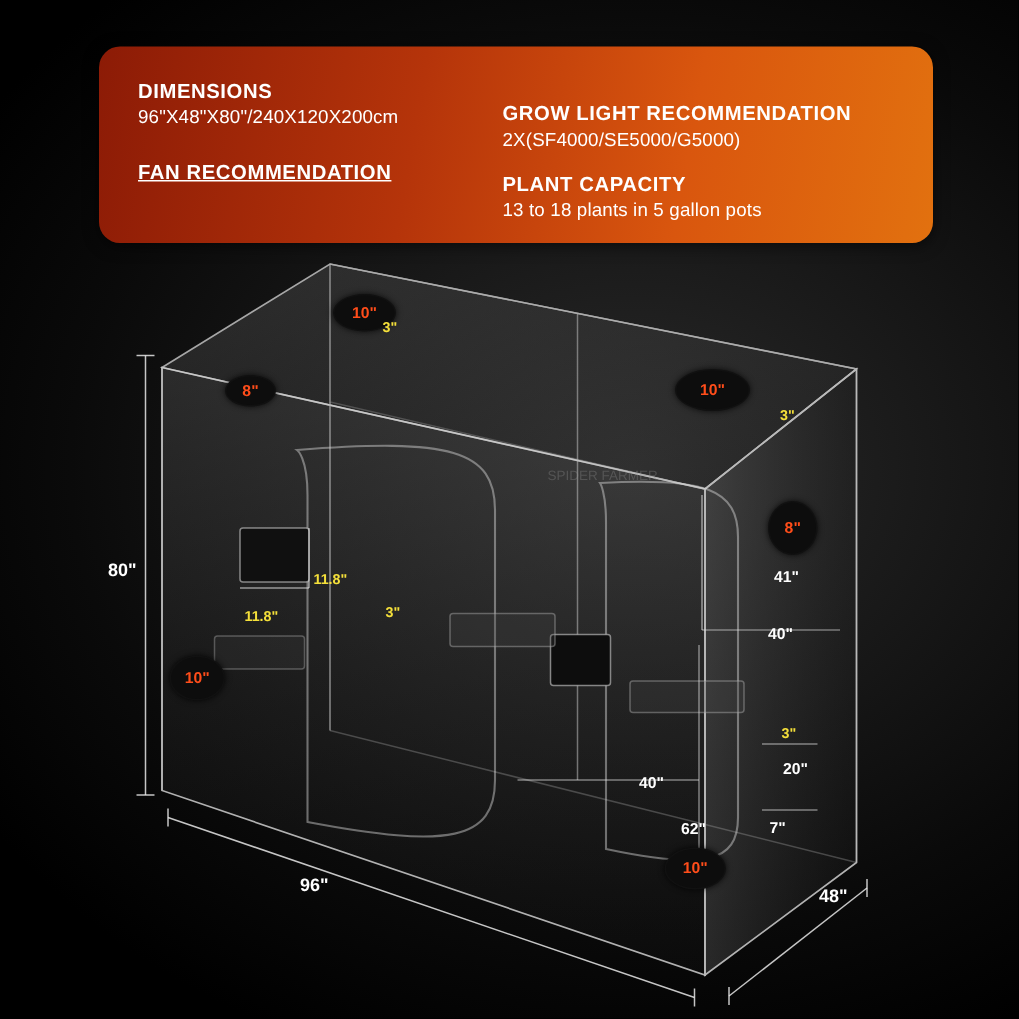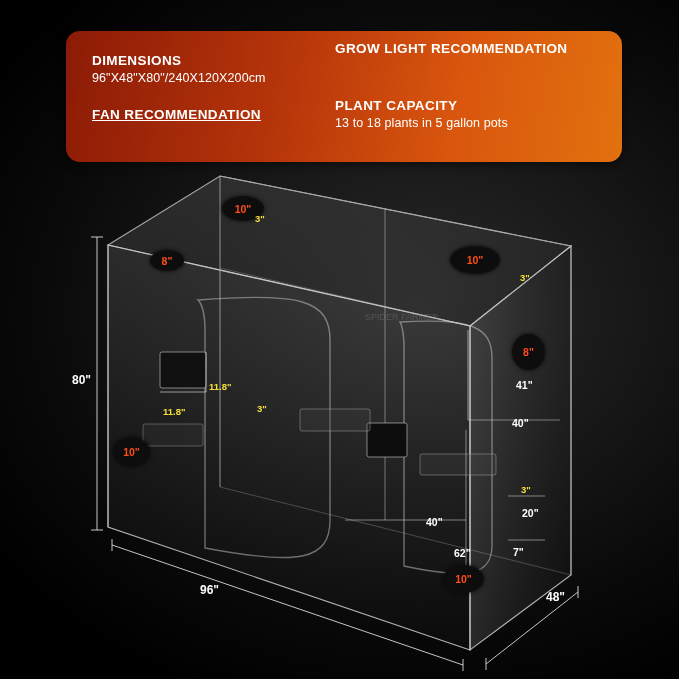--- a/index.html
+++ b/index.html
@@ -27,23 +27,23 @@
     position:absolute;color:#fff;
   }
   .b-title{
     font-size:13.5px;font-weight:bold;letter-spacing:.4px;margin:0 0 3px 0;
     text-transform:uppercase;
   }
   .b-val{
     font-size:12.5px;font-weight:normal;letter-spacing:.1px;margin:0;
   }
   .col-a{left:26px;top:22px;}
-  .col-b{left:269px;top:10px;}
+  .col-b{left:269px;top:37px;}
   .col-c{left:26px;top:76px;text-decoration:underline;}
-  .col-d{left:269px;top:67px;}
+  .col-d{left:269px;top:84px;}
 
   
   #tent{position:absolute;left:0;top:0;width:679px;height:679px;}
 
   
   .lbl{
     position:absolute;
     font-family:"Liberation Sans", sans-serif;
     white-space:nowrap;
     pointer-events:none;
@@ -68,20 +68,21 @@
 
 <div id="stage">
 
   <div class="banner">
     <div class="col col-a">
       <p class="b-title">DIMENSIONS</p>
       <p class="b-val">96"X48"X80"/240X120X200cm</p>
     </div>
     <div class="col col-b">
       <p class="b-title">GROW LIGHT RECOMMENDATION</p>
+      <p class="b-val">2X(SF4000/SE5000/G5000)</p>
     </div>
     <div class="col col-c">
       <p class="b-title">FAN RECOMMENDATION</p>
     </div>
     <div class="col col-d">
       <p class="b-title">PLANT CAPACITY</p>
       <p class="b-val">13 to 18 plants in 5 gallon pots</p>
     </div>
   </div>
 

